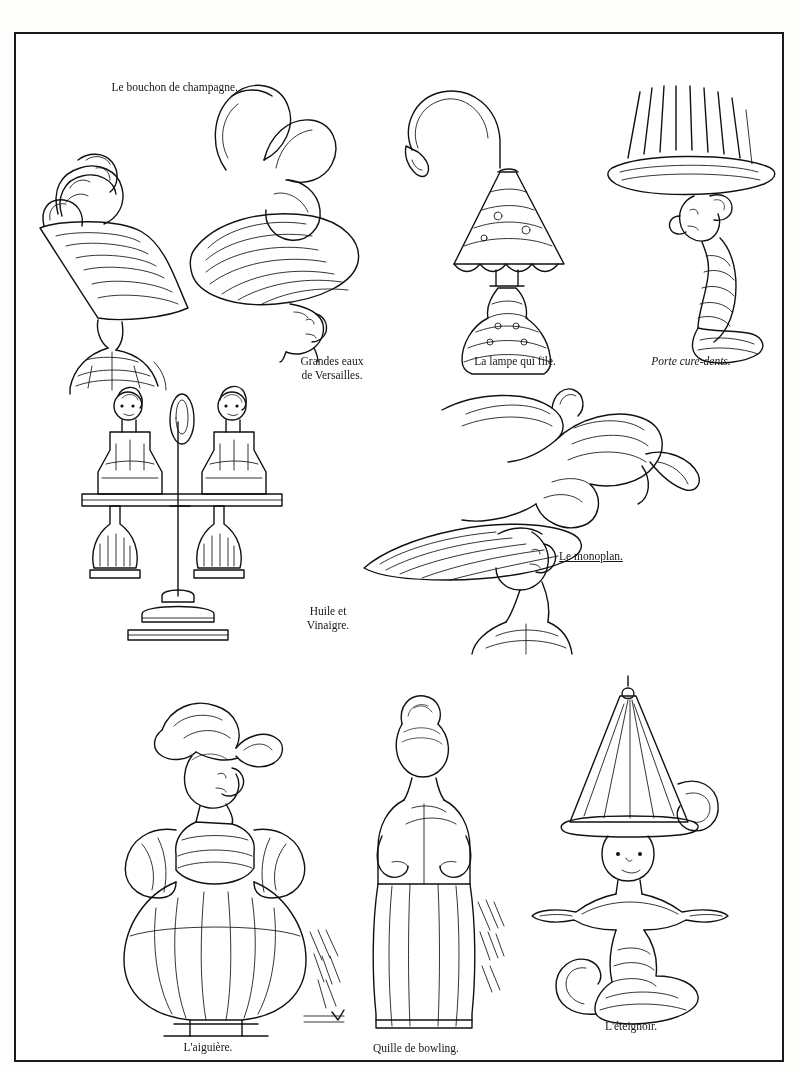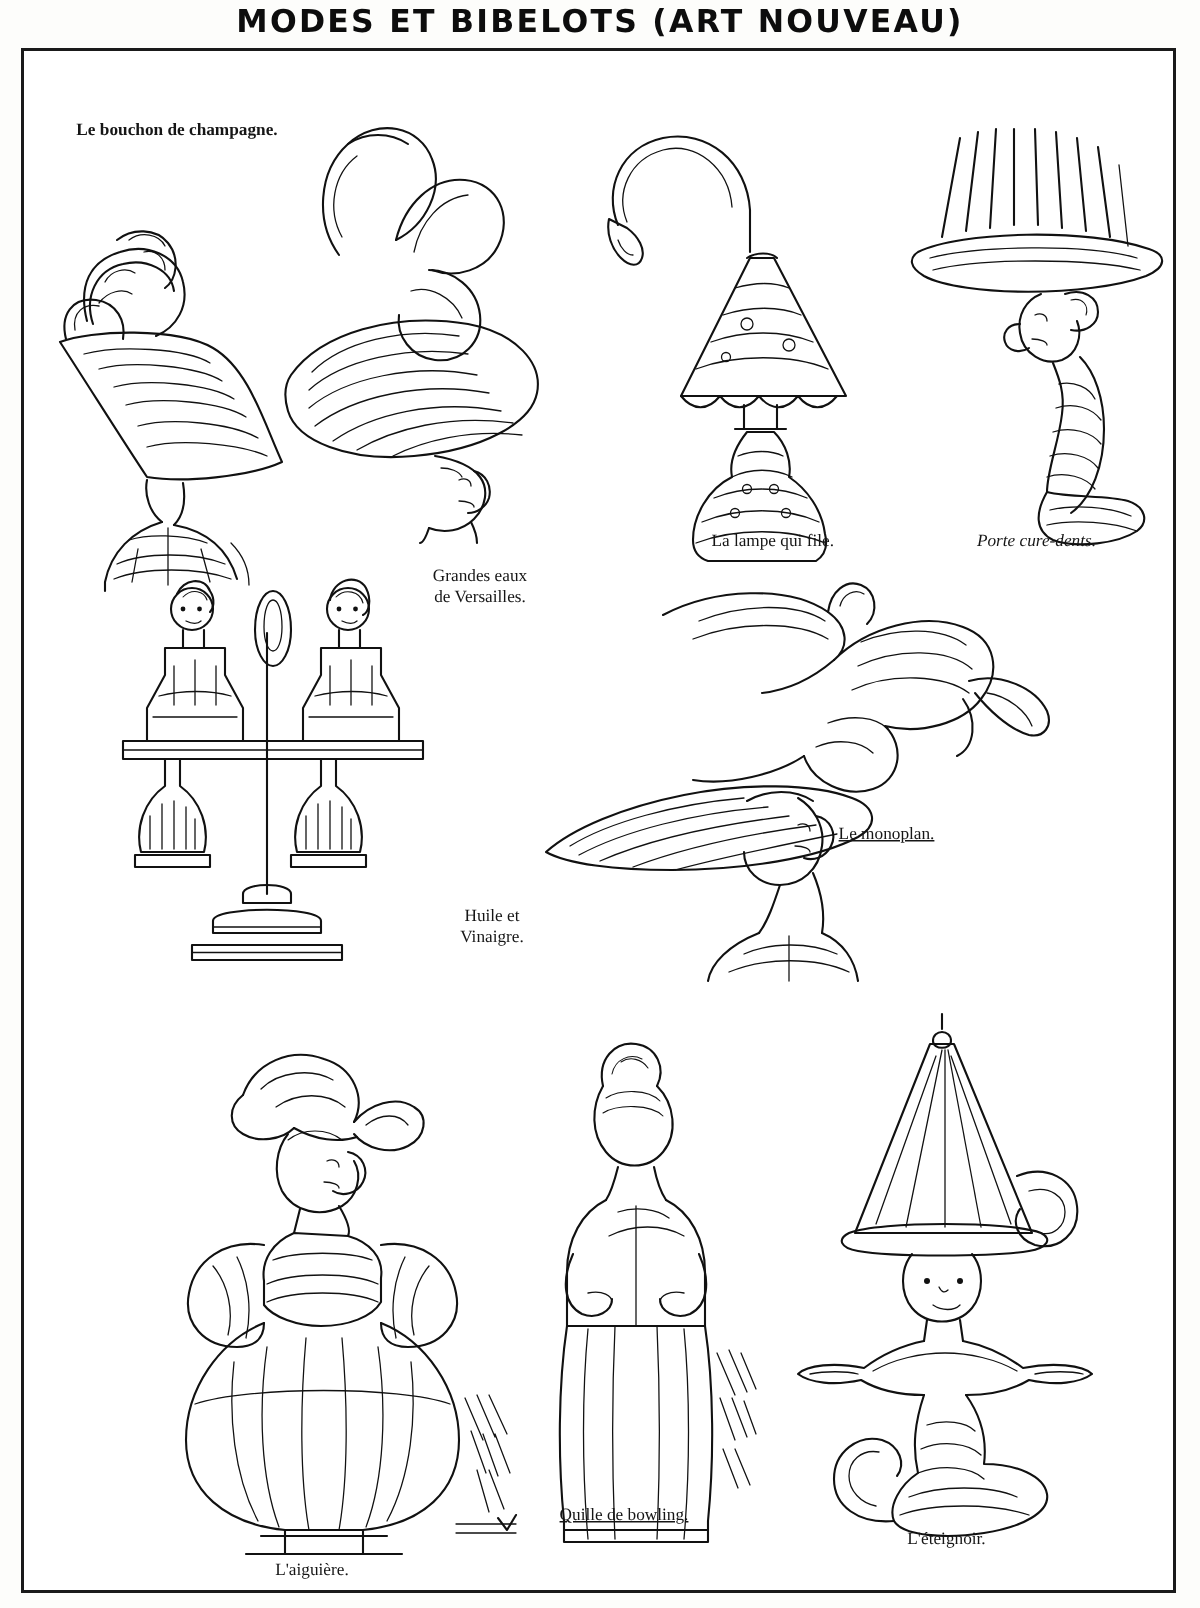--- a/index.html
+++ b/index.html
@@ -61,21 +61,20 @@
   .ink { fill: none; stroke: #111; stroke-width: 1.4; stroke-linecap: round; stroke-linejoin: round; }
   .ink-thin { fill: none; stroke: #111; stroke-width: 0.85; stroke-linecap: round; stroke-linejoin: round; }
   .ink-hair { fill: none; stroke: #111; stroke-width: 0.7; stroke-linecap: round; }
   .solid { fill: #111; stroke: none; }
 </style>
 </head>
 <body>
 
 <div id="page">
 
-  <div id="page-title">MODES ET BIBELOTS (ART NOUVEAU)</div>
 
   <div id="plate-frame">
 
     <div class="fig" style="left:10px; top:60px; width:170px; height:290px;">
       <svg width="170" height="290" viewBox="0 0 170 290">
 
         <path class="ink" d="M32 120 C26 96 34 80 54 74 C72 68 92 76 96 94 C100 110 92 124 78 130"></path>
         <path class="ink" d="M36 122 C30 104 38 86 56 82 C72 78 88 86 90 100"></path>
         <path class="ink" d="M18 132 C14 116 22 104 38 106 C52 108 58 120 56 132"></path>
         <path class="ink-thin" d="M24 126 C22 114 30 108 40 110"></path>
@@ -100,21 +99,21 @@
         <path class="ink" d="M90 256 C112 260 126 272 132 292"></path>
         <path class="ink-thin" d="M60 266 C72 262 96 262 112 268"></path>
         <path class="ink-thin" d="M52 282 C70 274 104 274 124 282"></path>
         <path class="ink-thin" d="M50 292 C70 284 106 284 128 292"></path>
         <path class="ink-thin" d="M86 258 L86 296"></path>
         <path class="ink-thin" d="M66 272 L62 294"></path>
         <path class="ink-thin" d="M108 272 L114 294"></path>
         <path class="ink-thin" d="M128 268 C136 276 140 286 140 296"></path>
       </svg>
     </div>
-    <div class="caption" style="left:12px; top:46px; width:180px; text-align:center;font-weight:bold;">Le bouchon de champagne.</div>
+    <div class="caption" style="left:42px; top:46px; width:180px; text-align:right;">Le bouchon de champagne.</div>
 
     <div class="fig" style="left:150px; top:28px; width:210px; height:300px;">
       <svg width="210" height="300" viewBox="0 0 210 300">
 
         <path class="ink" d="M60 108 C44 86 46 52 66 34 C86 16 114 22 122 44 C130 64 118 88 98 98"></path>
         <path class="ink" d="M98 98 C104 74 122 56 144 58 C166 60 176 82 166 102 C158 118 138 124 122 118"></path>
         <path class="ink" d="M120 118 C136 118 152 130 154 148 C156 166 142 180 124 178 C108 176 98 162 100 148"></path>
         <path class="ink" d="M66 34 C78 26 94 26 106 34"></path>
         <path class="ink-thin" d="M62 96 C52 78 56 54 72 42"></path>
         <path class="ink-thin" d="M110 106 C114 86 128 70 146 68"></path>
@@ -132,21 +131,21 @@
         <path class="ink" d="M124 242 C136 244 148 248 154 256 C160 264 158 276 150 284 C142 292 130 294 120 290"></path>
         <path class="ink" d="M150 252 C158 254 162 262 160 270 C158 276 152 280 146 280"></path>
         <path class="ink-thin" d="M140 258 C144 256 148 258 148 262"></path>
         <path class="ink-thin" d="M140 272 C146 272 150 274 150 276"></path>
         <path class="ink-thin" d="M128 250 C134 250 140 252 142 256"></path>
 
         <path class="ink" d="M120 290 C118 296 116 300 114 300"></path>
         <path class="ink" d="M148 286 C152 294 152 298 152 300"></path>
       </svg>
     </div>
-    <div class="caption" style="left:244px; top:320px; width:120px;margin-top:23px;">Grandes eaux
+    <div class="caption" style="left:256px; top:320px; width:120px;">Grandes eaux
 de Versailles.</div>
 
     <div class="fig" style="left:370px; top:30px; width:180px; height:310px;">
       <svg width="180" height="310" viewBox="0 0 180 310">
 
         <path class="ink" d="M26 86 C16 62 28 34 56 28 C86 22 112 44 114 76 L114 104"></path>
         <path class="ink-thin" d="M32 84 C24 64 34 42 56 36 C78 30 100 48 102 74"></path>
         <path class="ink" d="M20 82 C18 92 22 102 28 108 C34 114 40 114 42 108 C44 102 40 94 32 88 Z"></path>
         <path class="ink-thin" d="M26 96 C28 102 32 106 36 106"></path>
 
@@ -399,21 +398,21 @@
         <path class="ink" d="M32 200 C26 240 26 290 30 330 L30 344 L126 344 L126 330 C130 290 130 240 124 200 Z"></path>
         <path class="ink-thin" d="M46 202 C42 244 42 296 46 342"></path>
         <path class="ink-thin" d="M64 200 C62 244 62 296 64 342"></path>
         <path class="ink-thin" d="M92 200 C94 244 94 296 92 342"></path>
         <path class="ink-thin" d="M110 202 C114 244 114 296 110 342"></path>
         <path class="ink" d="M30 336 L126 336"></path>
 
         <path class="ink-thin" d="M132 218 L144 246 M140 216 L152 244 M148 218 L158 242 M134 248 L144 276 M142 248 L152 274 M150 250 L158 272 M136 282 L146 308 M144 282 L154 306"></path>
       </svg>
     </div>
-    <div class="caption" style="left:320px; top:969px; width:160px;text-decoration:underline;">Quille de bowling.</div>
+    <div class="caption" style="left:320px; top:1007px; width:160px;">Quille de bowling.</div>
 
     <div class="fig" style="left:510px; top:630px; width:230px; height:360px;">
       <svg width="230" height="360" viewBox="0 0 230 360">
 
         <path class="ink" d="M94 32 L44 158 L162 158 L110 32 Z"></path>
         <path class="ink-thin" d="M98 40 L58 152"></path>
         <path class="ink-thin" d="M102 36 L78 154"></path>
         <path class="ink-thin" d="M104 36 L104 154"></path>
         <path class="ink-thin" d="M106 36 L128 154"></path>
         <path class="ink-thin" d="M108 40 L148 152"></path>

